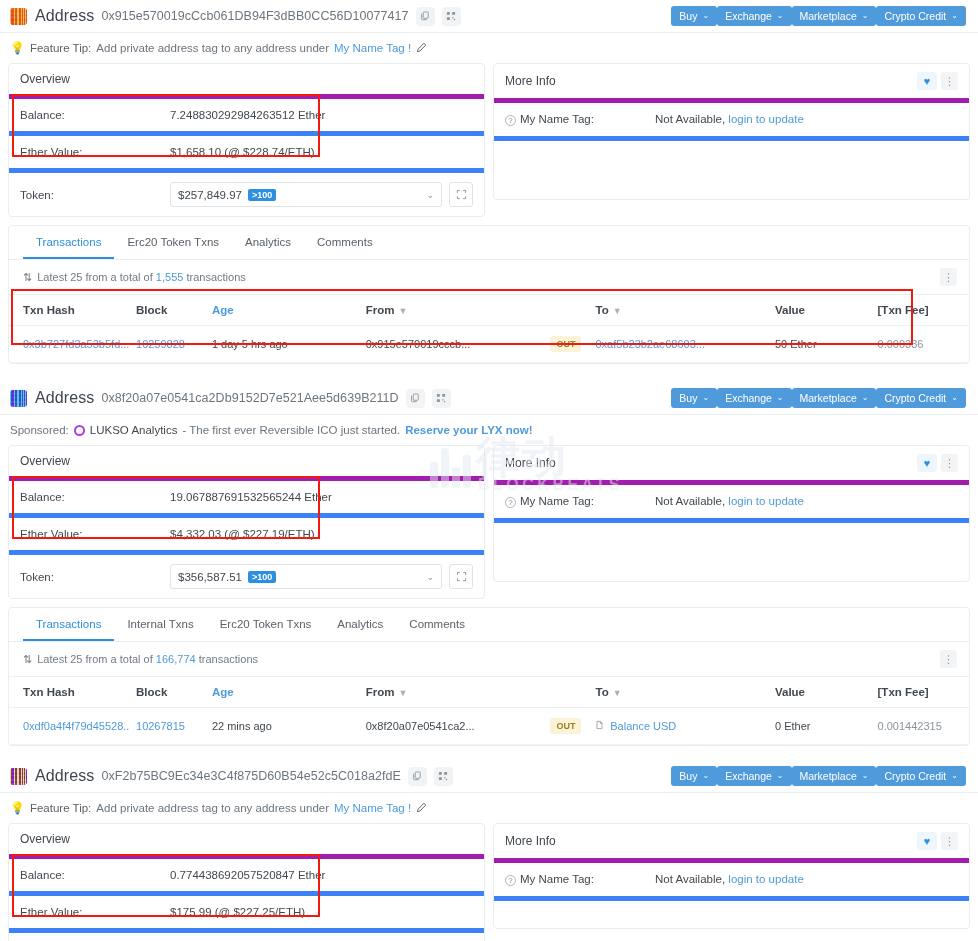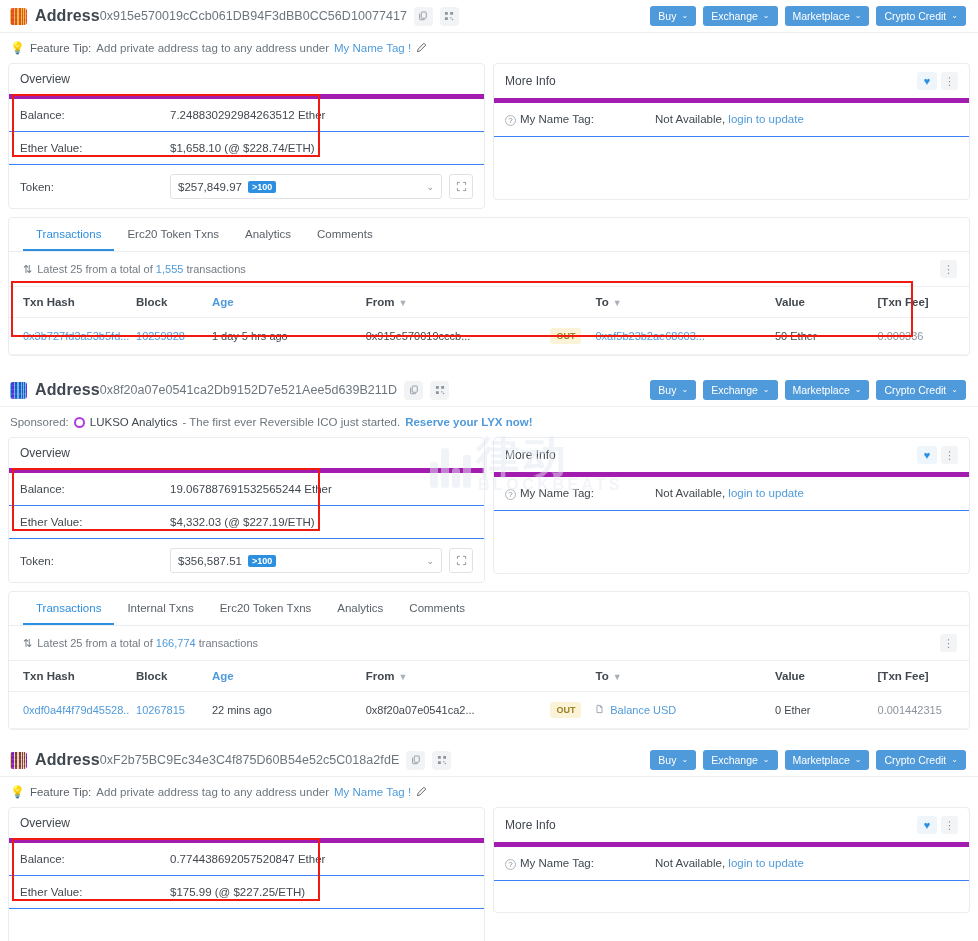--- a/index.html
+++ b/index.html
@@ -40,29 +40,29 @@
     background-image:
       linear-gradient(90deg, #2ee0c8 0 25%, transparent 25% 50%, #2ee0c8 50% 75%, transparent 75%),
       linear-gradient(0deg, #7a3cf0 0 33%, transparent 33%);
   }
   .ic-c {
     background-color:#7b1fc4;
     background-image:
       linear-gradient(90deg, #e8f02e 0 25%, transparent 25% 50%, #e8f02e 50% 75%, transparent 75%),
       linear-gradient(0deg, #9a2fdd 0 33%, transparent 33%);
   }
-  .addr-word { font-size:16px; color:#3f4650; font-weight:700; margin-right:0; letter-spacing:.1px; }
+  .addr-word { font-size:16px; color:#3f4650; font-weight:400; margin-right:7px; letter-spacing:.1px; }
   .addr-hash { font-size:12.5px; color:#6c757d; letter-spacing:.05px; }
   .mini-btn {
     width:19px; height:19px; border-radius:4px; background:#f1f3f5;
     display:inline-flex; align-items:center; justify-content:center;
     margin-left:7px; color:#8b949e; flex:none;
   }
   .addr-header .spacer { flex:1 1 auto; }
-  .btn-group { display:flex; gap:7px; }
+  .btn-group { display:flex; gap:0; }
   .blue-btn {
     background:#4f9ada; color:#fff; border-radius:3px;
     font-size:10.5px; height:20px; padding:0 8px;
     display:inline-flex; align-items:center; gap:5px;
     white-space:nowrap;
   }
   .caret { font-size:8px; line-height:1; opacity:.95; }
 
   
   .tipbar {
@@ -95,21 +95,21 @@
   .heart-btn {
     width:20px;height:18px;background:#eef6fc;border-radius:3px;
     display:inline-flex;align-items:center;justify-content:center;
     color:#2d8fe0;font-size:11px;
   }
   .dots-btn {
     width:17px;height:18px;background:#f2f4f6;border-radius:3px;
     display:inline-flex;align-items:center;justify-content:center;
     color:#8b949e;font-size:11px;margin-left:4px;
   }
-  .kv { display:flex; padding:10px 11px; border-bottom:1px solid #3b82f6; font-size:11.5px; }
+  .kv { display:flex; padding:10px 11px; border-bottom:5px solid #3b82f6; font-size:11.5px; }
   .kv .k { width:150px; flex:none; color:#41484f; }
   .kv .v { color:#41484f; }
   .kv .v a { color:#4f9ada; text-decoration:none; }
   .q-mark {
     display:inline-block; width:11px;height:11px;border-radius:50%;
     border:1px solid #adb5bd; color:#868e96; font-size:8px;
     line-height:10px; text-align:center; margin-right:4px;
   }
   .kv.token { border-bottom:none; align-items:center; padding:9px 11px; }
   .token-select {

